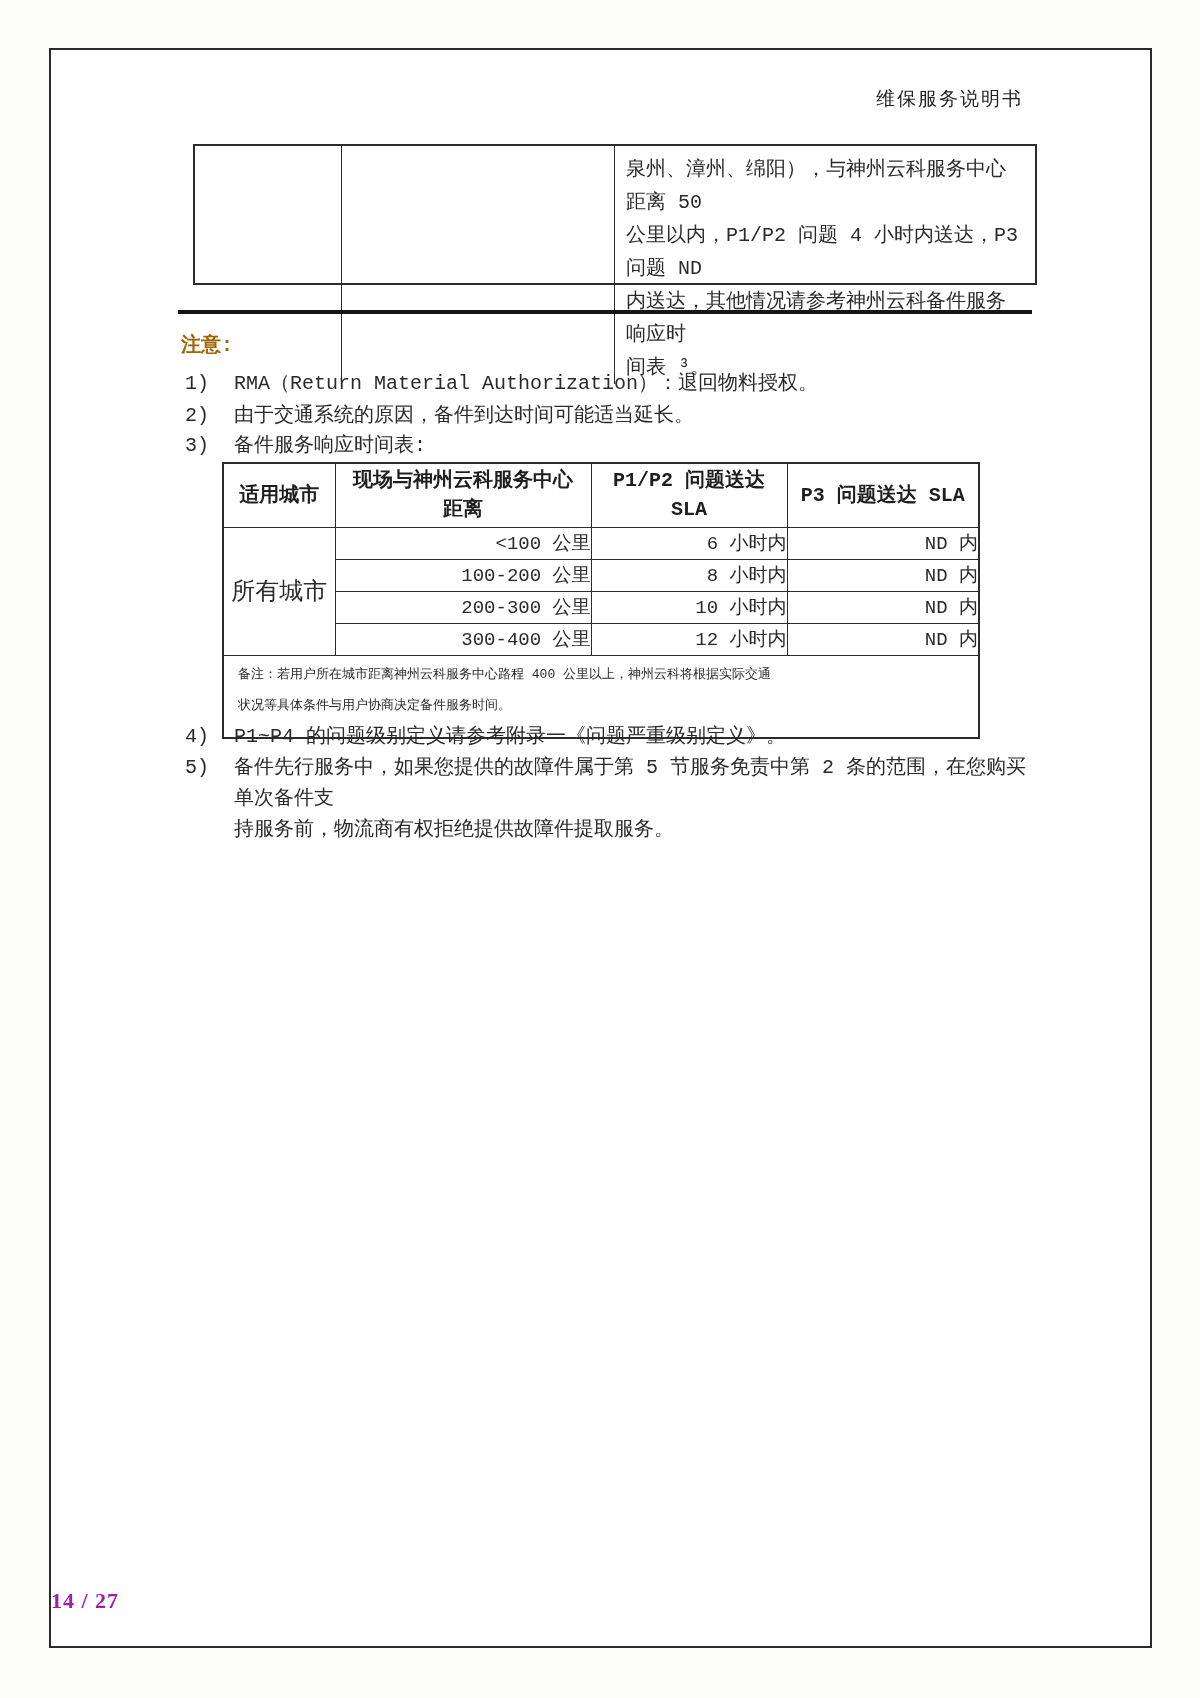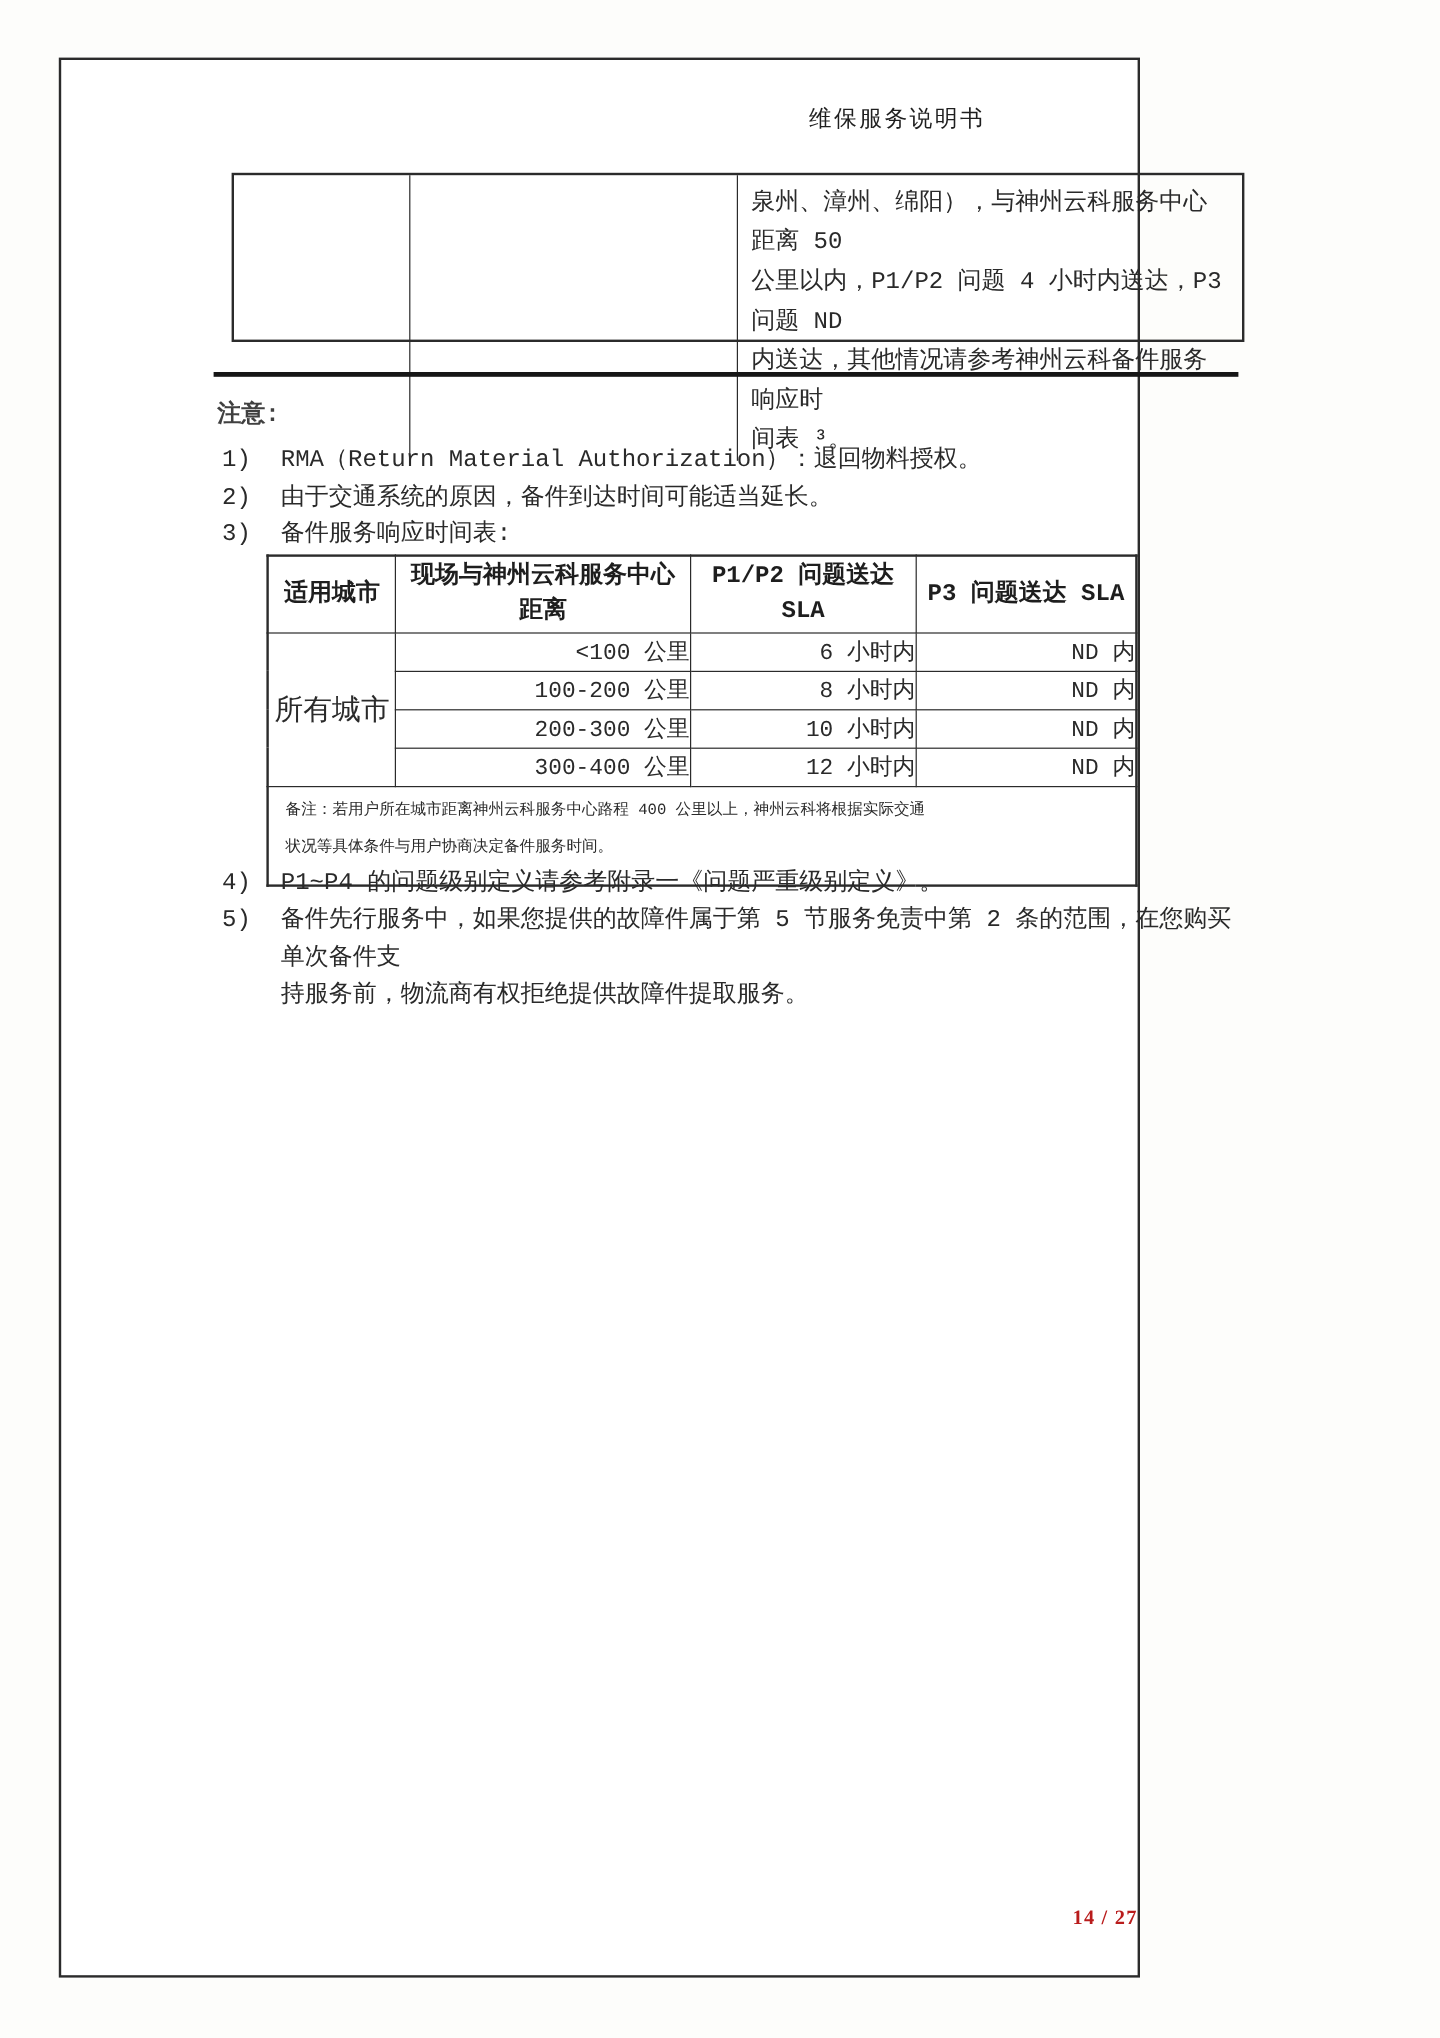--- a/index.html
+++ b/index.html
@@ -1,21 +1,21 @@
 <!DOCTYPE html>
 <html><head>
 <meta charset="utf-8">
 <style>
   html,body{margin:0;padding:0;}
   body{
     width:1200px;height:1698px;position:relative;background:#fdfdfb;
     font-family:"Liberation Sans","DejaVu Sans",sans-serif;color:#262626;
   }
   .page{
-    position:absolute;left:49px;top:48px;width:901px;height:1600px;
+    position:absolute;left:49px;top:48px;width:1103px;height:1600px;
     border:2px solid #2b2b2b;background:#ffffff;box-sizing:border-box;
   }
   .abs{position:absolute;font-family:Liberation Mono, monospace;}
   .prelines{white-space:pre-line;}
 
   .doc-header{
     top:36px;right:127px;font-family:"Liberation Serif","DejaVu Serif",serif;
     font-size:19px;letter-spacing:2px;color:#1f1f1f;
   }
 
@@ -25,21 +25,21 @@
     border:2px solid #2b2b2b;display:grid;grid-template-columns:146px 273px 1fr;
   }
   .cont-table .cell{box-sizing:border-box;}
   .cont-table .cell + .cell{border-left:1px solid #2b2b2b;}
   .cont-cell-text{
     padding:7px 10px 0 11px;font-size:20px;line-height:33px;color:#2a2a2a;
   }
 
   .thick-rule{left:127px;top:260px;width:854px;height:4px;background:#161616;}
 
-  .notes-heading{left:130px;top:281px;font-size:20px;font-weight:bold;color:#404040;}
+  .notes-heading{left:130px;top:281px;font-size:20px;font-weight:bold;color:#a16207;}
 
   .note-item{
     left:126px;width:864px;display:flex;font-size:20px;line-height:31px;color:#2a2a2a;
   }
   .note-item .num{flex:0 0 57px;box-sizing:border-box;padding-left:8px;}
   .note-item .txt{flex:1;}
   .item-1{top:318px;}
   .item-2{top:350px;}
   .item-3{top:380px;}
   .item-4{top:671px;}
@@ -65,23 +65,23 @@
   .col-city{width:112px;}
   .col-dist{width:256px;}
   .col-p12{width:196px;}
   .col-p3{width:192px;}
 
   .closing{
     left:126px;top:766px;width:860px;font-size:20px;line-height:31px;color:#2a2a2a;
   }
 
   .page-number{
-    left:0;top:1538px;width:100%;text-align:right;
+    left:0;top:1538px;width:100%;text-align:left;
     font-family:"Liberation Serif","DejaVu Serif",serif;
-    font-size:17px;font-weight:bold;color:#b91c1c;letter-spacing:1px;
+    font-size:22px;font-weight:bold;color:#a21caf;letter-spacing:1px;
   }
 </style>
 </head>
 <body>
 
 <div class="page">
 
   <div class="abs doc-header">维保服务说明书</div>
 
   <div class="abs cont-table">

